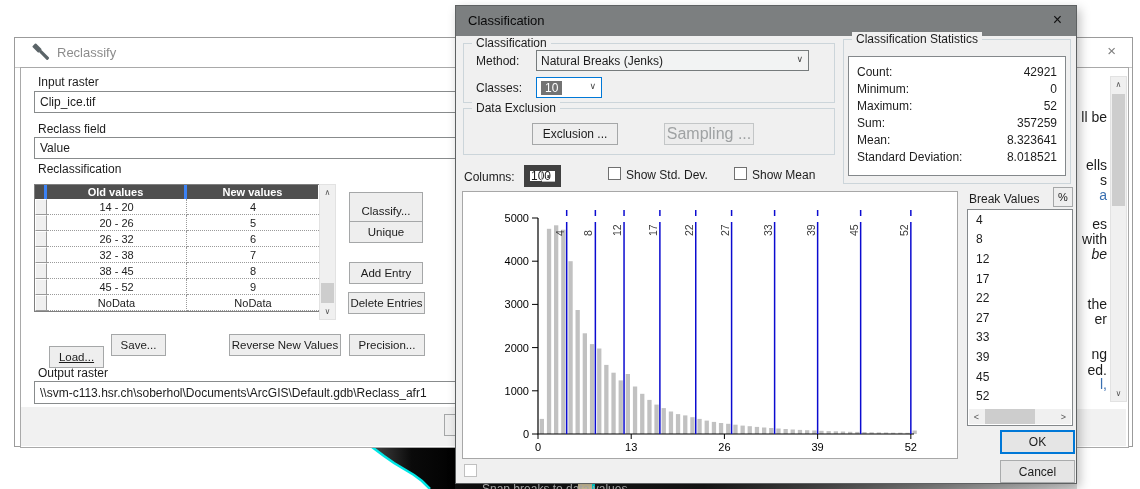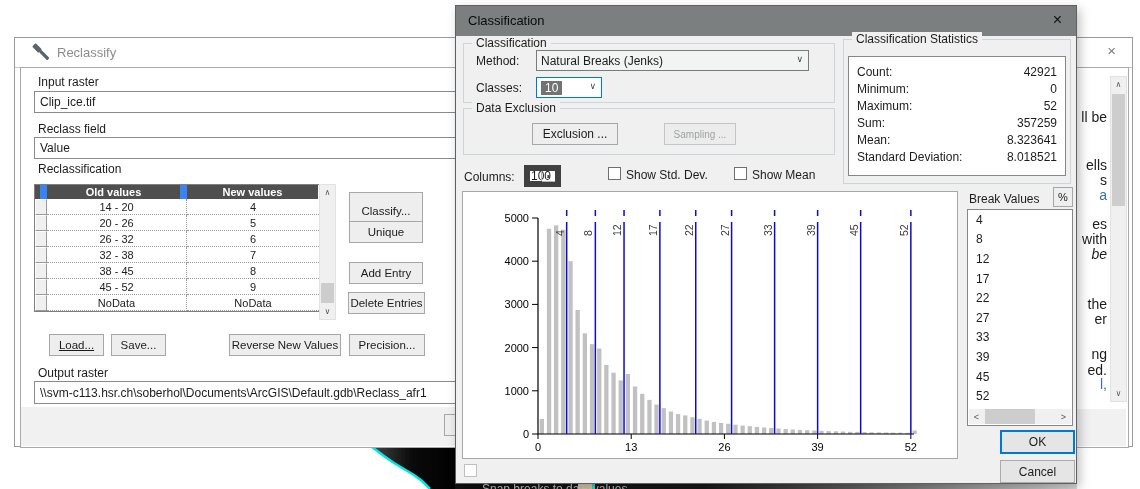--- a/index.html
+++ b/index.html
@@ -24,21 +24,21 @@
   
   #reclassify{left:14px;top:37px;width:1119px;height:410px;background:#fff;border:1px solid #9b9b9b;z-index:1;}
   #rc-titlebar{position:absolute;left:0;top:0;width:100%;height:29px;background:#ffffff;border-bottom:1px solid #c8c8c8;}
   #rc-title{position:absolute;left:42px;top:7px;font-size:13px;color:#8c8c8c;}
   #rc-close{position:absolute;right:16px;top:4px;font-size:15px;color:#7e7e7e;cursor:default;}
   #rc-body{position:absolute;left:5px;top:29px;width:1107px;height:379px;background:#fff;border:1px solid #a9a9a9;}
   
   #rtable{position:absolute;left:19px;top:146px;width:285px;height:126px;border:1px solid #7f7f7f;background:#fff;overflow:hidden;}
   .thead{display:flex;height:14px;}
   .thcell{background:#4f4f4f;color:#fff;font-weight:bold;font-size:11px;display:flex;align-items:center;
-          justify-content:center;border-right:7px solid #3b82f6;box-sizing:border-box;}
+          justify-content:center;border-right:3px solid #3b82f6;box-sizing:border-box;}
   .trow{display:flex;height:16px;}
   .tsel{width:12px;box-sizing:border-box;background:#f0f0f0;border:1px solid #fff;border-right-color:#9a9a9a;border-bottom-color:#9a9a9a;}
   .tcell{box-sizing:border-box;font-size:11px;display:flex;align-items:center;justify-content:center;
          border-right:1px dotted #9a9a9a;border-bottom:1px dotted #9a9a9a;}
   .c1{width:140px;} .c2{width:132px;border-right:none;}
   
   .frag{position:absolute;right:25px;white-space:nowrap;font-size:14px;color:#1c1c1c;}
   .frag.blue{color:#3a6fb0;}
   
   #classification{left:455px;top:5px;width:622px;height:479px;background:#f0f0f0;border:1px solid #5e6162;
@@ -156,21 +156,21 @@
       <span class="arrow" style="top:0;">∧</span>
       <span class="thumb" style="left:1px;top:98px;width:13px;height:20px;"></span>
       <span class="arrow" style="bottom:0;">∨</span>
     </div>
 
     <div class="btn" style="left:334px;top:154px;width:74px;height:38px;">Classify...</div>
     <div class="btn" style="left:334px;top:183px;width:74px;height:22px;">Unique</div>
     <div class="btn" style="left:334px;top:224px;width:74px;height:22px;">Add Entry</div>
     <div class="btn" style="left:333px;top:254px;width:77px;height:22px;">Delete Entries</div>
 
-    <div class="btn" style="left:34px;top:296px;width:55px;height:22px;text-decoration:underline;">Load...</div>
+    <div class="btn" style="left:34px;top:308px;width:55px;height:22px;text-decoration:underline;">Load...</div>
     <div class="btn" style="left:96px;top:296px;width:55px;height:22px;">Save...</div>
     <div class="btn" style="left:214px;top:296px;width:112px;height:22px;">Reverse New Values</div>
     <div class="btn" style="left:334px;top:296px;width:76px;height:22px;">Precision...</div>
 
     <span class="lbl" style="left:23px;top:328px;">Output raster</span>
     <div class="tfield" style="left:19px;top:343px;width:1086px;height:23px;">\\svm-c113.hsr.ch\soberhol\Documents\ArcGIS\Default.gdb\Reclass_afr1</div>
 
     <div class="abs" style="left:6px;top:369px;width:1105px;height:39px;background:#f1f1f1;"></div>
     <div class="btn" style="left:429px;top:376px;width:15px;height:22px;"></div>
 
@@ -213,21 +213,21 @@
     <span class="lbl" style="left:20px;top:75px;">Classes:</span>
     <div class="combo" id="classes-combo" style="left:80px;top:71px;width:66px;height:21px;">
       <span class="sel">10</span>
       <span class="chev">∨</span>
     </div>
 
     <div class="group" style="left:7px;top:102px;width:372px;height:47px;">
       <span class="glabel">Data Exclusion</span>
     </div>
     <div class="btn" style="left:76px;top:117px;width:86px;height:22px;font-size:12px;">Exclusion ...</div>
-    <div class="btn disabled" style="left:208px;top:117px;width:72px;height:22px;font-size:10px;">Sampling ...</div>
+    <div class="btn disabled" style="left:208px;top:117px;width:90px;height:22px;font-size:16px;">Sampling ...</div>
 
     <div class="group" style="left:387px;top:33px;width:228px;height:145px;">
       <span class="glabel">Classification Statistics</span>
     </div>
     <div id="stat-box">
         <div class="statrow">
           <span>Count:</span>
           <span>42921</span>
         </div>
         <div class="statrow">

